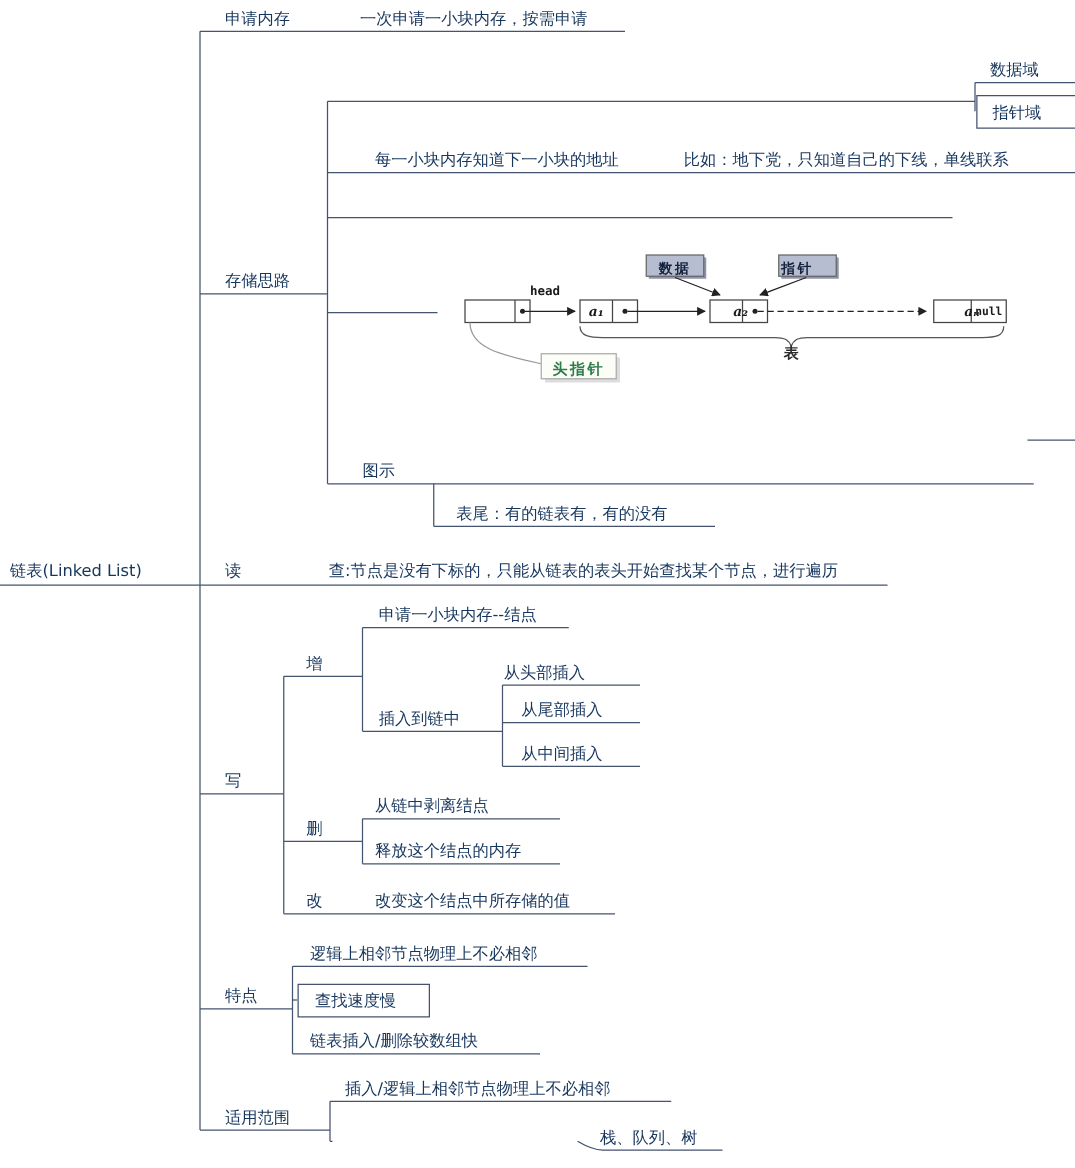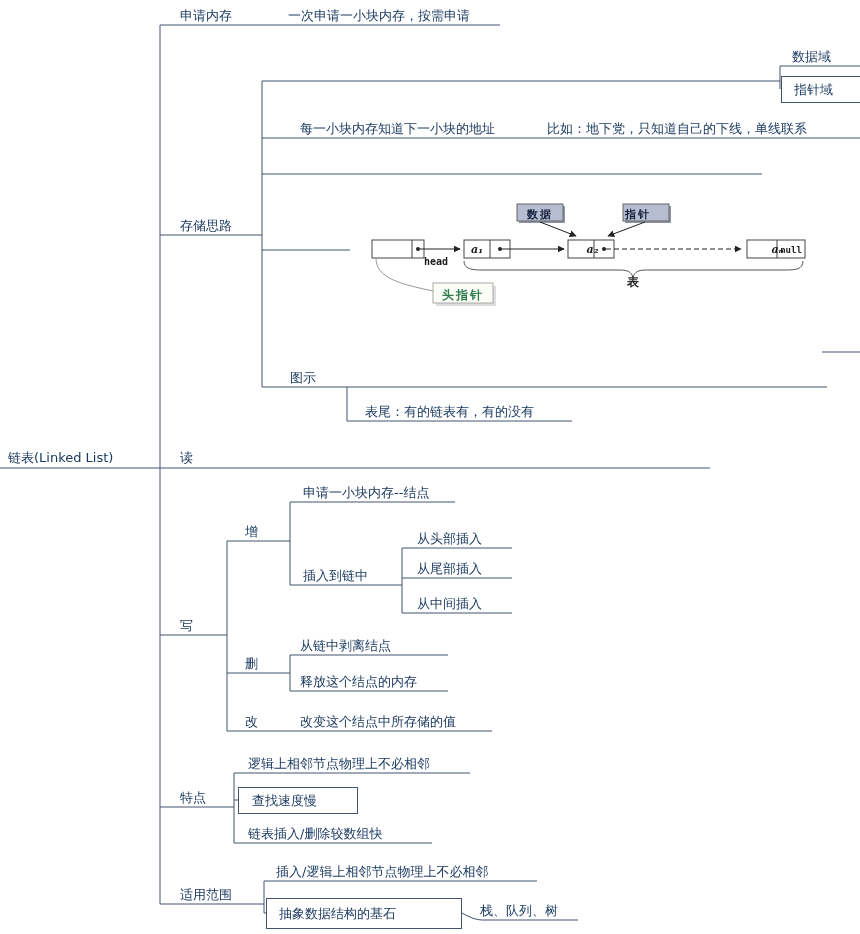--- a/index.html
+++ b/index.html
@@ -132,49 +132,49 @@
   <div class="t" style="left:180px;top:218px;">存储思路</div>
   <div class="t" style="left:792px;top:49px;">数据域</div>
   <div class="box" style="left:781px;top:76px;width:100px;height:27px;padding-left:12px;">指针域</div>
   <div class="t" style="left:300px;top:121px;">每一小块内存知道下一小块的地址</div>
   <div class="t" style="left:547px;top:121px;">比如：地下党，只知道自己的下线，单线联系</div>
 
   <div class="t" style="left:290px;top:370px;">图示</div>
   <div class="t" style="left:365px;top:404px;">表尾：有的链表有，有的没有</div>
 
   <div class="t" style="left:180px;top:450px;">读</div>
+  <div class="t" style="left:263px;top:450px;">查:节点是没有下标的，只能从链表的表头开始查找某个节点，进行遍历</div>
 
   <div class="t" style="left:180px;top:618px;">写</div>
   <div class="t" style="left:245px;top:524px;">增</div>
   <div class="t" style="left:303px;top:485px;">申请一小块内存--结点</div>
   <div class="t" style="left:303px;top:568px;">插入到链中</div>
-  <div class="t" style="left:417px;top:531px;">从头部插入</div>
+  <div class="t" style="left:403px;top:531px;">从头部插入</div>
   <div class="t" style="left:417px;top:561px;">从尾部插入</div>
   <div class="t" style="left:417px;top:596px;">从中间插入</div>
   <div class="t" style="left:245px;top:656px;">删</div>
   <div class="t" style="left:300px;top:638px;">从链中剥离结点</div>
   <div class="t" style="left:300px;top:674px;">释放这个结点的内存</div>
   <div class="t" style="left:245px;top:714px;">改</div>
   <div class="t" style="left:300px;top:714px;">改变这个结点中所存储的值</div>
 
   <div class="t" style="left:180px;top:790px;">特点</div>
   <div class="t" style="left:248px;top:756px;">逻辑上相邻节点物理上不必相邻</div>
-  <div class="box" style="left:238px;top:787px;width:120px;height:27px;padding-left:13px;">查找速度慢</div>
+  <div class="box" style="left:238px;top:787px;width:106px;height:27px;padding-left:13px;">查找速度慢</div>
   <div class="t" style="left:248px;top:826px;">链表插入/删除较数组快</div>
 
   <div class="t" style="left:180px;top:887px;">适用范围</div>
   <div class="t" style="left:276px;top:864px;">插入/逻辑上相邻节点物理上不必相邻</div>
-  <div class="box" style="left:266px;top:898px;width:196px;height:31px;padding-left:12px;">抽象数据结构的基石</div>
   <div class="t" style="left:480px;top:903px;">栈、队列、树</div>
 
   <div style="position:absolute;left:345px;top:198px;width:470px;height:112px;"></div>
 
   <div class="dg dg-lab" style="left:517px;top:207px;width:46px;">数据</div>
   <div class="dg dg-lab" style="left:623px;top:207px;width:30px;">指针</div>
-  <div class="dg dg-cell" style="left:372px;top:256px;width:40px;padding-left:44px;">head</div>
+  <div class="dg dg-cell" style="left:372px;top:228px;width:40px;padding-left:44px;">head</div>
   <div class="dg dg-a" style="left:464px;top:243px;width:26px;">a₁</div>
   <div class="dg dg-a" style="left:568px;top:243px;width:49px;">a₂</div>
   <div class="dg dg-a" style="left:768px;top:243px;width:19px;">aₙ</div>
   <div class="dg dg-cell" style="left:777px;top:245px;width:28px;font-size:9px;">null</div>
   <div class="dg dg-green" style="left:433px;top:287px;width:60px;">头指针</div>
   <div class="dg dg-table" style="left:616px;top:274px;width:34px;">表</div>
 
 </div>
 
 </body></html>

